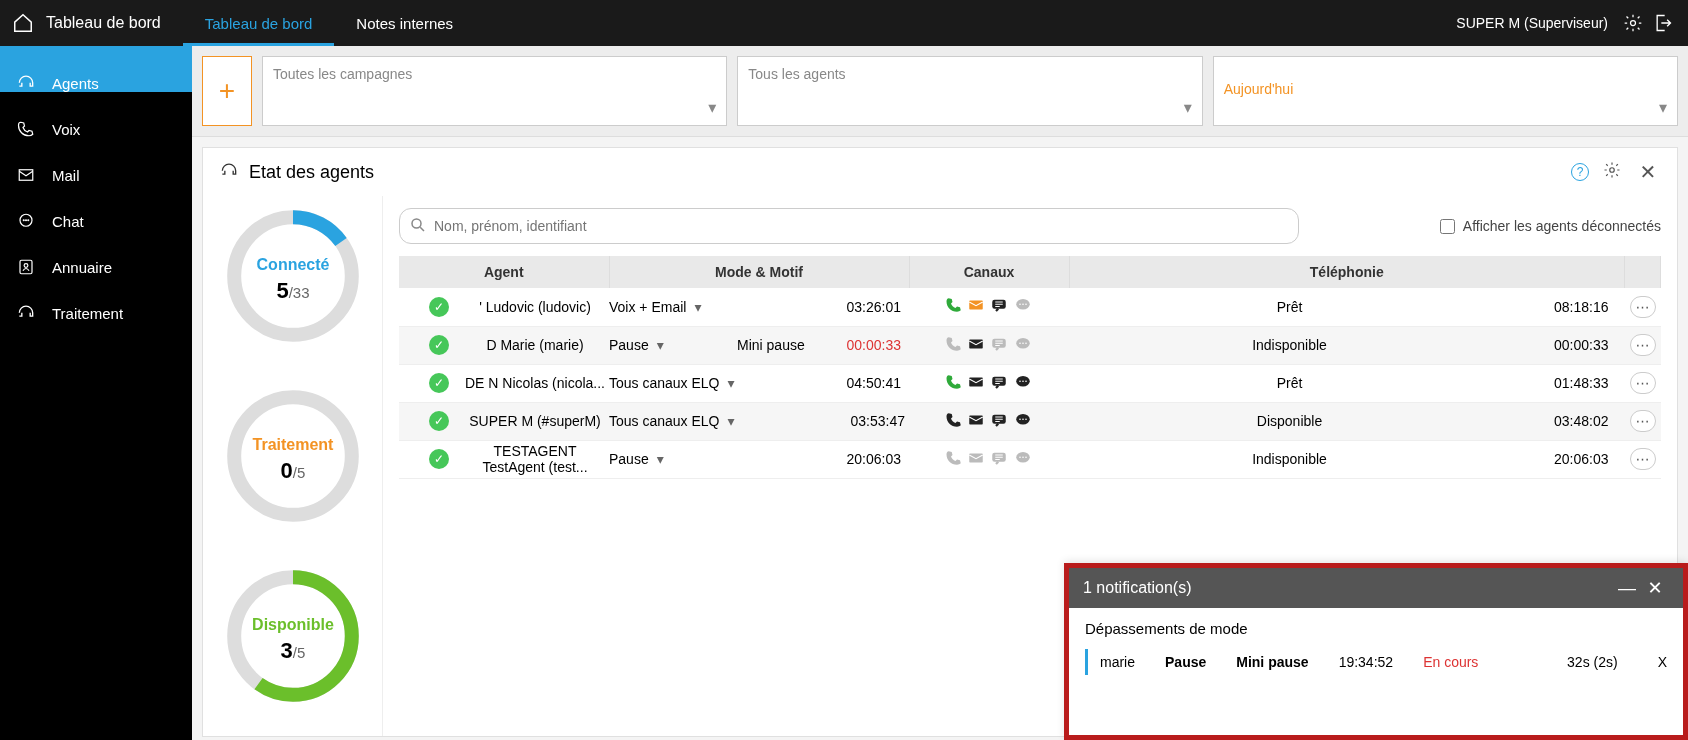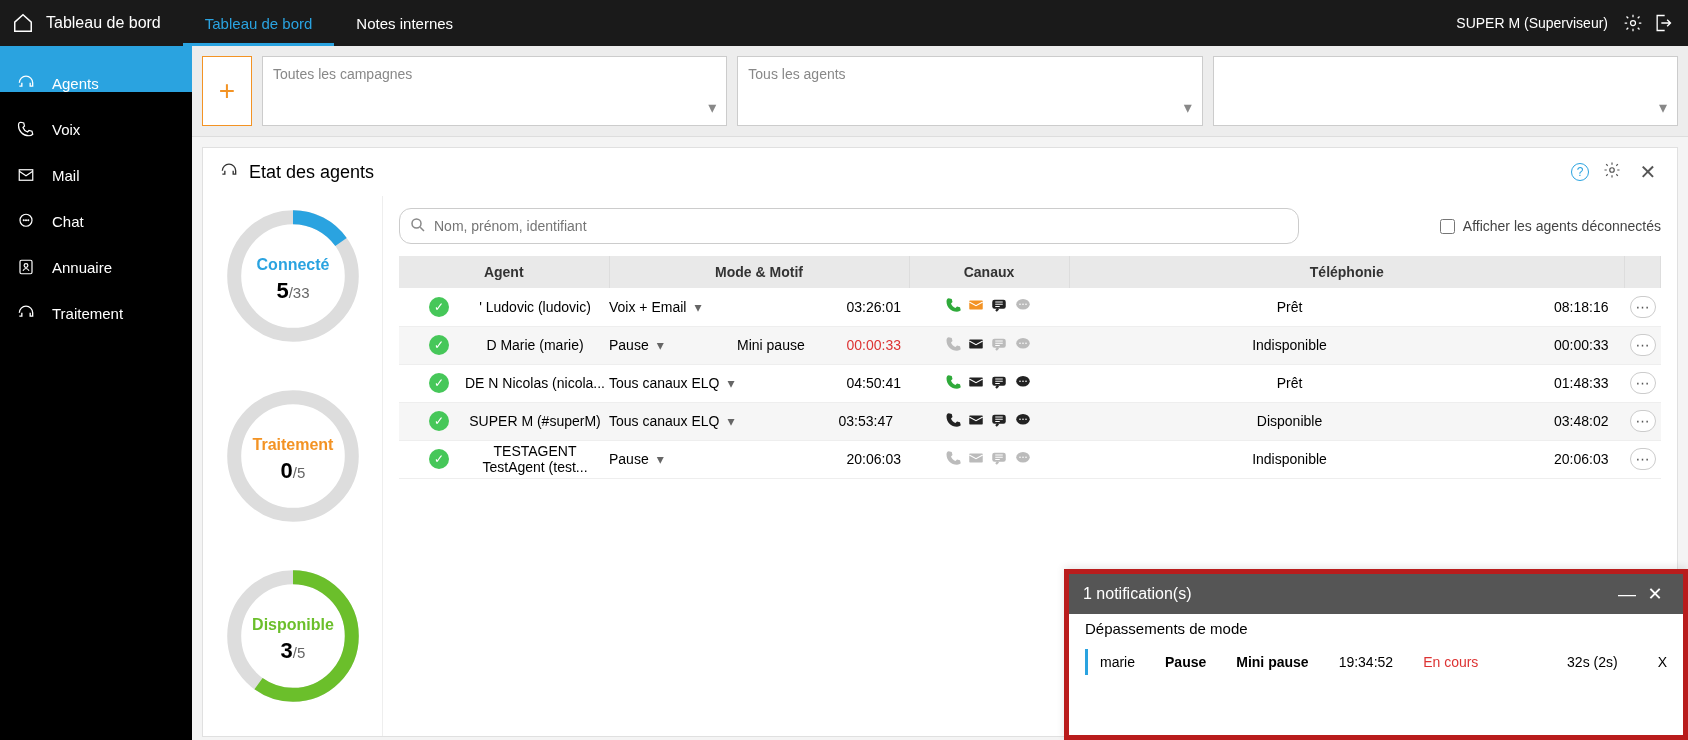--- a/index.html
+++ b/index.html
@@ -70,21 +70,21 @@
 .red { color: #d33; font-weight:500;}
 .chan { display:inline-flex; gap:4px; align-items:center;}
 .chan svg{ display:block;}
 .dots { width:26px; height:22px; border:1px solid #ccc; border-radius:14px; display:inline-flex; align-items:center; justify-content:center; color:#555; cursor:pointer; background:#fff;}
 
 
 .notif { position: absolute; right: 0; bottom: 0; width: 624px; background: #fff; border: 5px solid #b91c1c; box-shadow: 0 -2px 8px rgba(0,0,0,.1);}
 .notif-head { background: #555; color: #fff; height: 40px; display: flex; align-items: center; padding: 0 14px; font-size: 16px;}
 .notif-head .spacer { flex: 1; }
 .notif-head .nicon { width: 28px; text-align: center; cursor: pointer; font-size: 18px;}
-.notif-body { padding: 6px 16px 60px 16px; }
+.notif-body { padding: 12px 16px 60px 16px; }
 .notif-body .section { font-size: 15px; margin-bottom: 12px; }
 .notif-row { border-left: 3px solid #2aa3e0; padding-left: 12px; display: flex; align-items: center; gap: 30px; font-size: 14px; height: 26px;}
 .notif-row .b { font-weight: bold;}
 .notif-row .err { color: #d33; }
 .notif-row .sp { flex:1;}
 .notif-row .cx { cursor:pointer;}
 </style>
 </head>
 <body>
 
@@ -181,20 +181,21 @@
     <div class="plusbox">+</div>
     <div class="filter">
       <span class="label">Toutes les campagnes</span>
       <span class="caret">▾</span>
     </div>
     <div class="filter">
       <span class="label">Tous les agents</span>
       <span class="caret">▾</span>
     </div>
     <div class="filter date">
+      <span class="label">Aujourd'hui</span>
       <span class="caret">▾</span>
     </div>
   </div>
 
   <div class="panel">
     <div class="panel-head">
       <span><svg width="20" height="20" viewBox="0 0 24 24" fill="none" stroke="#333" stroke-width="1.6">
             <path d="M4 13a8 8 0 0 1 16 0v4h-3v-4M4 17h3v-4"></path>
           </svg></span>
       <span class="title">Etat des agents</span>
@@ -390,21 +391,21 @@
                 <td>
                   <div style="display:flex;align-items:center;gap:12px;padding-left:30px">
         <span class="status-dot">✓</span>
         <span style="flex:1;text-align:center">SUPER M (#superM)</span>
      </div>
                 </td>
      <td>
                   <div class="mode-cell">
         <span class="mode-val">Tous canaux ELQ<span style="color:#666">▾</span></span>
 
-        <span style="margin-left:auto;margin-right:16px" class="">03:53:47</span>
+        <span style="margin-left:auto;margin-right:4px" class="">03:53:47</span>
      </div>
                 </td>
      <td><span class="chan">
         <svg width="18" height="18" viewBox="0 0 24 24" fill="#222">
                       <path d="M5 3l4 1 1 4-2 2c1 3 3 5 6 6l2-2 4 1 1 4c-1 1-3 2-5 2-8 0-14-6-14-14 0-2 1-4 3-4z"></path>
                     </svg>
                     <svg width="18" height="18" viewBox="0 0 24 24" fill="#222">
                       <rect x="3" y="6" width="18" height="12" rx="1"></rect>
                       <path d="M3 8l9 5 9-5" fill="none" stroke="#fff" stroke-width="1.4"></path>
                     </svg>

